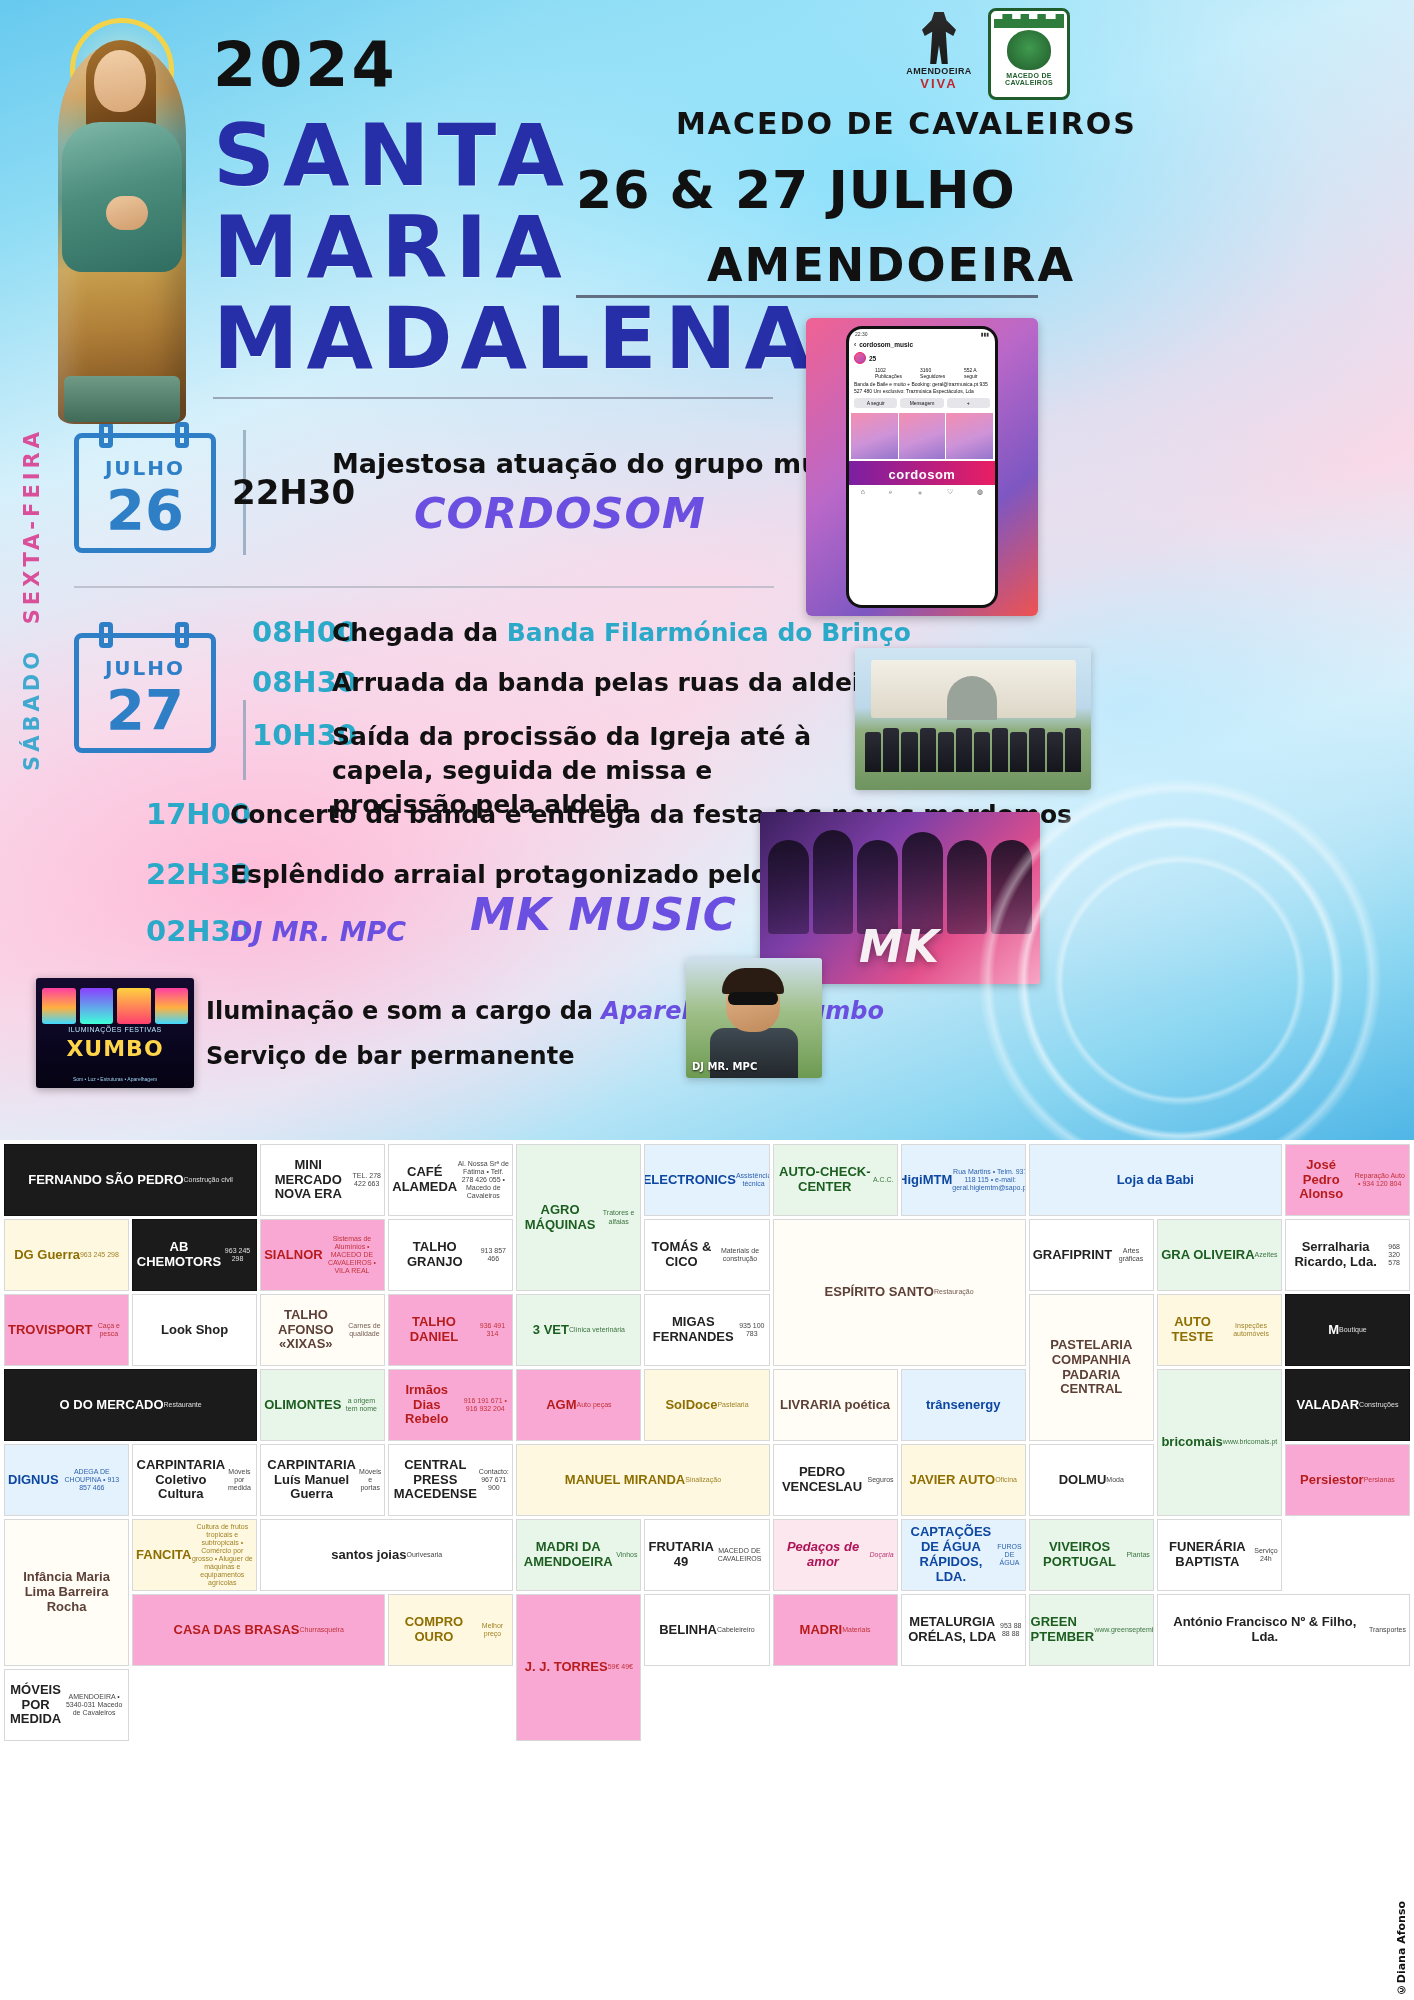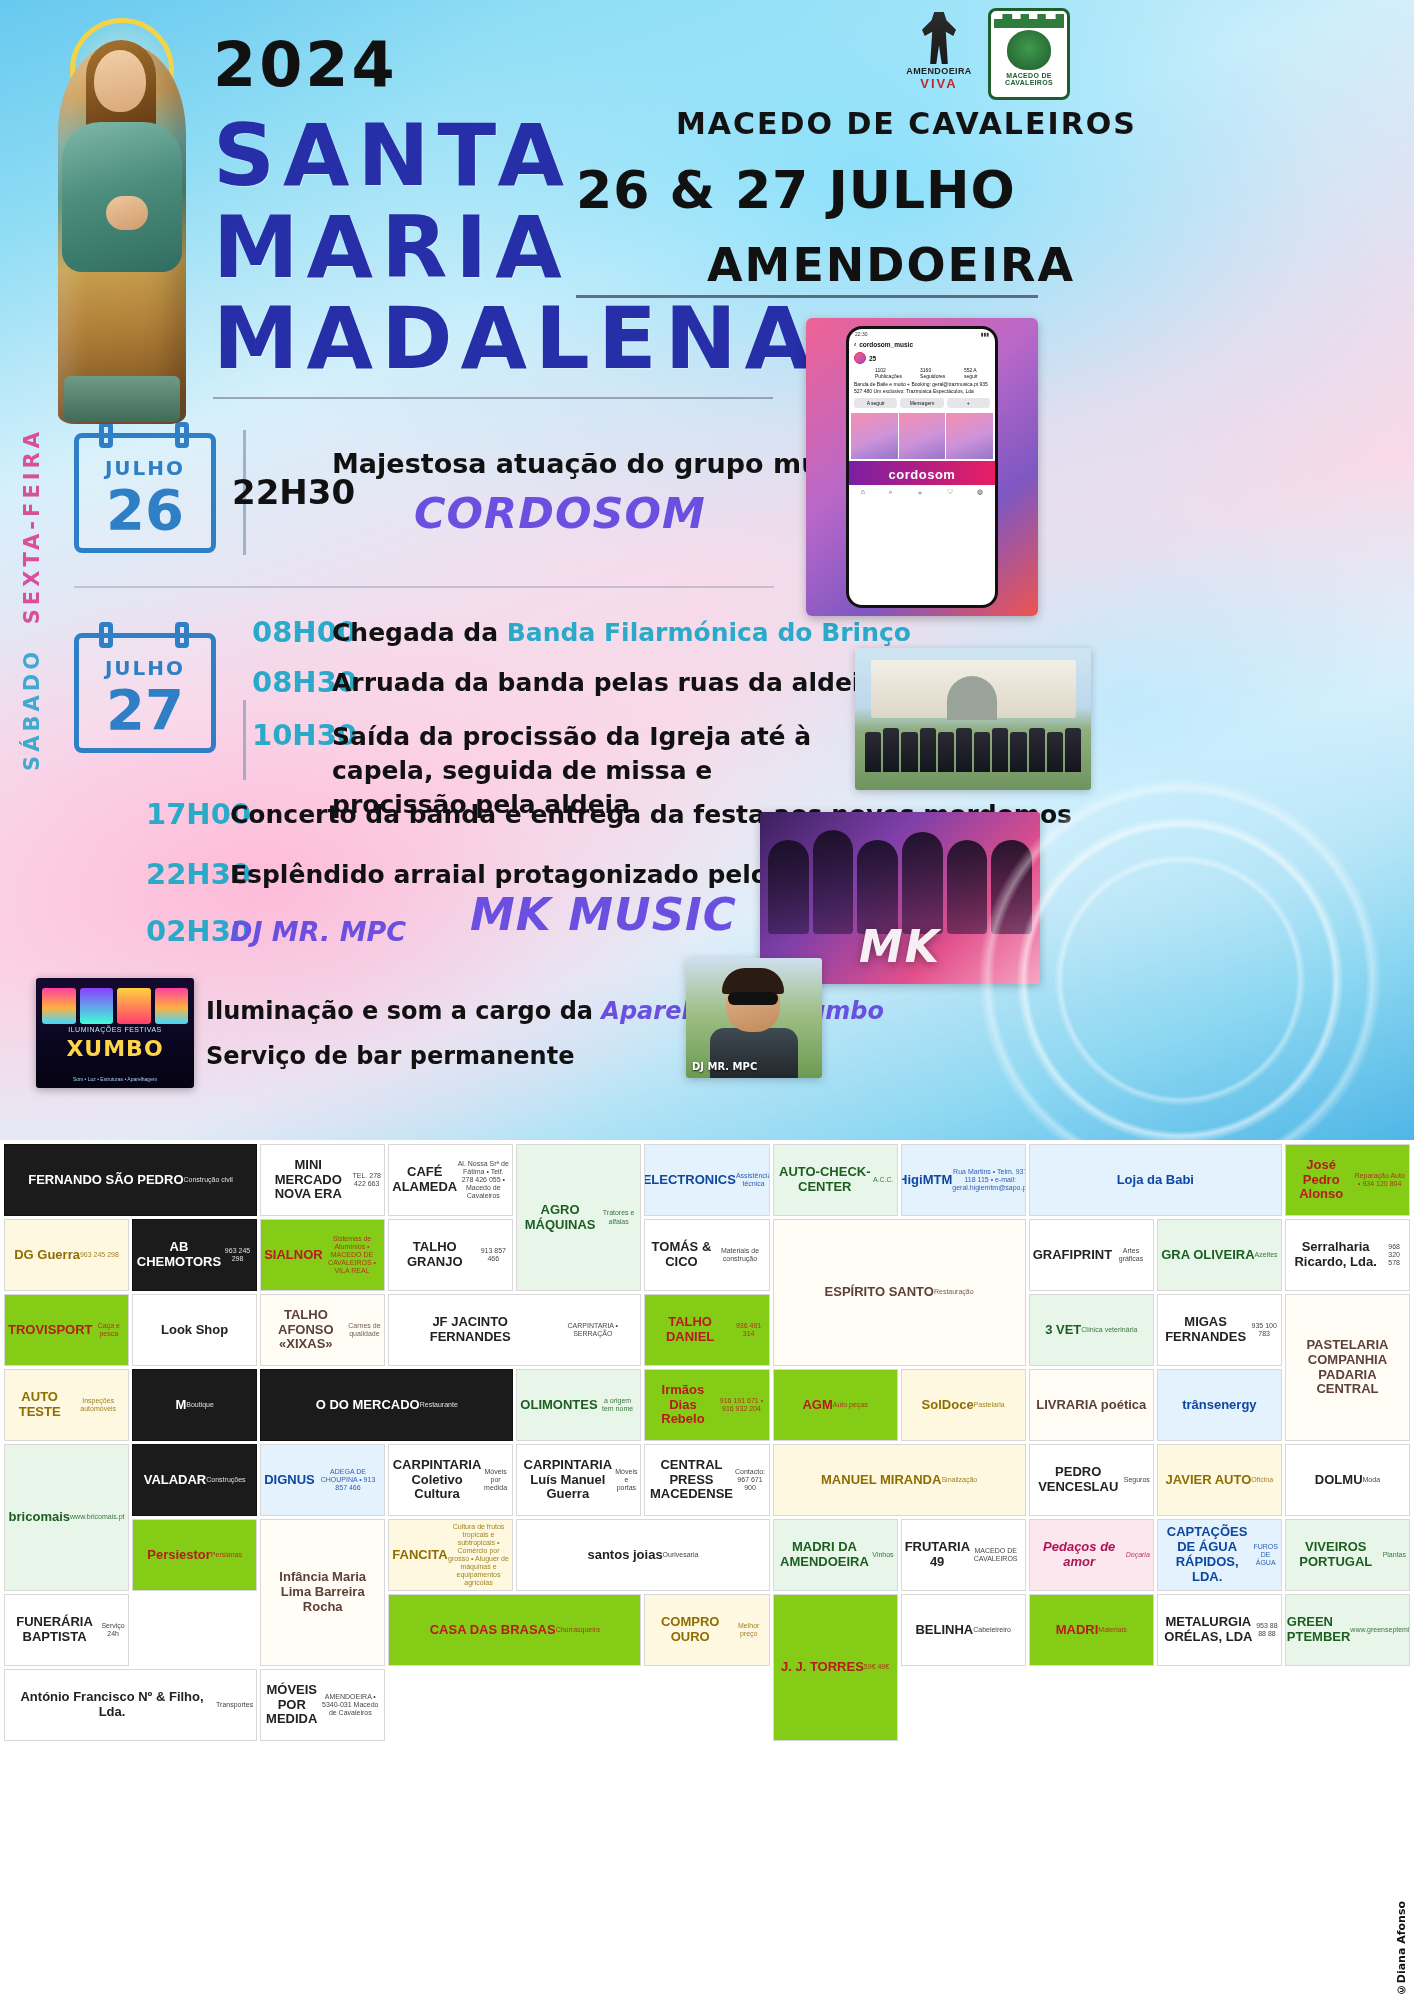--- a/index.html
+++ b/index.html
@@ -366,21 +366,21 @@
     line-height: 1.15; overflow: hidden;
     background: #fff;
   }
   .sp.w2 { grid-column: span 2; }
   .sp.h2 { grid-row: span 2; }
   .sp.dark { background: #1b1b1b; color: #fff; border-color: #111; }
   .sp.green { background: #e8f5e9; color: #1b5e20; }
   .sp.blue { background: #e3f2fd; color: #0d47a1; }
   .sp.pink { background: #fde7ef; color: #ad1457; font-style: italic; }
   .sp.yellow { background: #fff8e1; color: #8d6e00; }
-  .sp.red { background: #84cc16; color: #b71c1c; }
+  .sp.red { background: #f9a8d4; color: #b71c1c; }
   .sp.cream { background: #fffdf5; color: #5d4037; }
   .sp .big { font-size: 13px; font-weight: 800; display:block; }
   .sp .small { font-size: 7px; font-weight: 400; display:block; color: inherit; opacity:.85;}
 
   .credit {
     position: absolute; right: 6px; bottom: 4px;
     font-size: 11px; font-weight: 700; color: #111;
     writing-mode: vertical-rl; transform: rotate(180deg);
     font-family: "DejaVu Sans", sans-serif;
   }
@@ -646,24 +646,20 @@
       <span class="big">TROVISPORT</span>
       <span class="small">Caça e pesca</span>
     </div>
     <div class="sp ">
       <span class="big">Look Shop</span>
     </div>
     <div class="sp cream">
       <span class="big">TALHO AFONSO «XIXAS»</span>
       <span class="small">Carnes de qualidade</span>
     </div>
-    <div class="sp  w2">
-      <span class="big">JF JACINTO FERNANDES</span>
-      <span class="small">CARPINTARIA • SERRAÇÃO</span>
-    </div>
     <div class="sp red">
       <span class="big">TALHO DANIEL</span>
       <span class="small">936 491 314</span>
     </div>
     <div class="sp green">
       <span class="big">3 VET</span>
       <span class="small">Clínica veterinária</span>
     </div>
     <div class="sp ">
       <span class="big">MIGAS FERNANDES</span>

